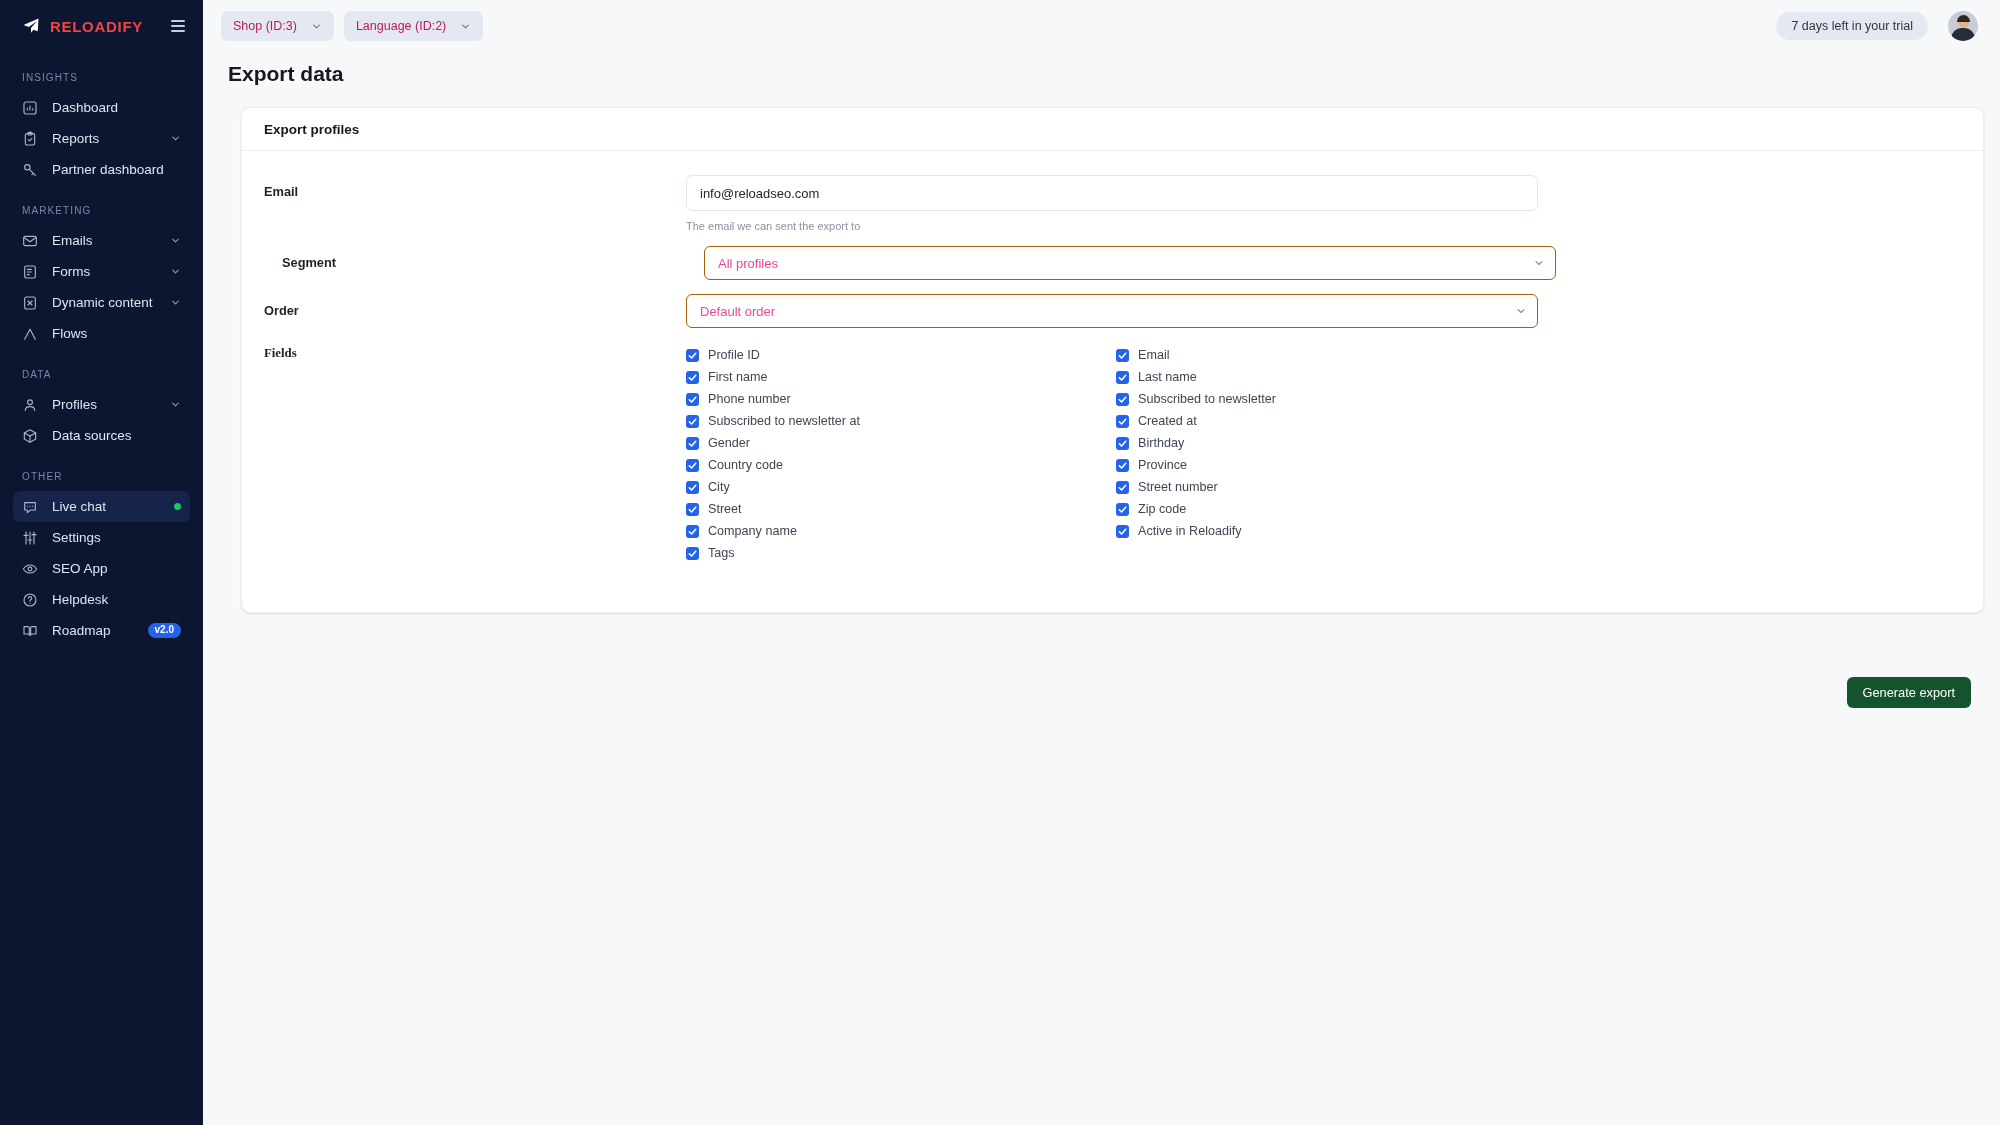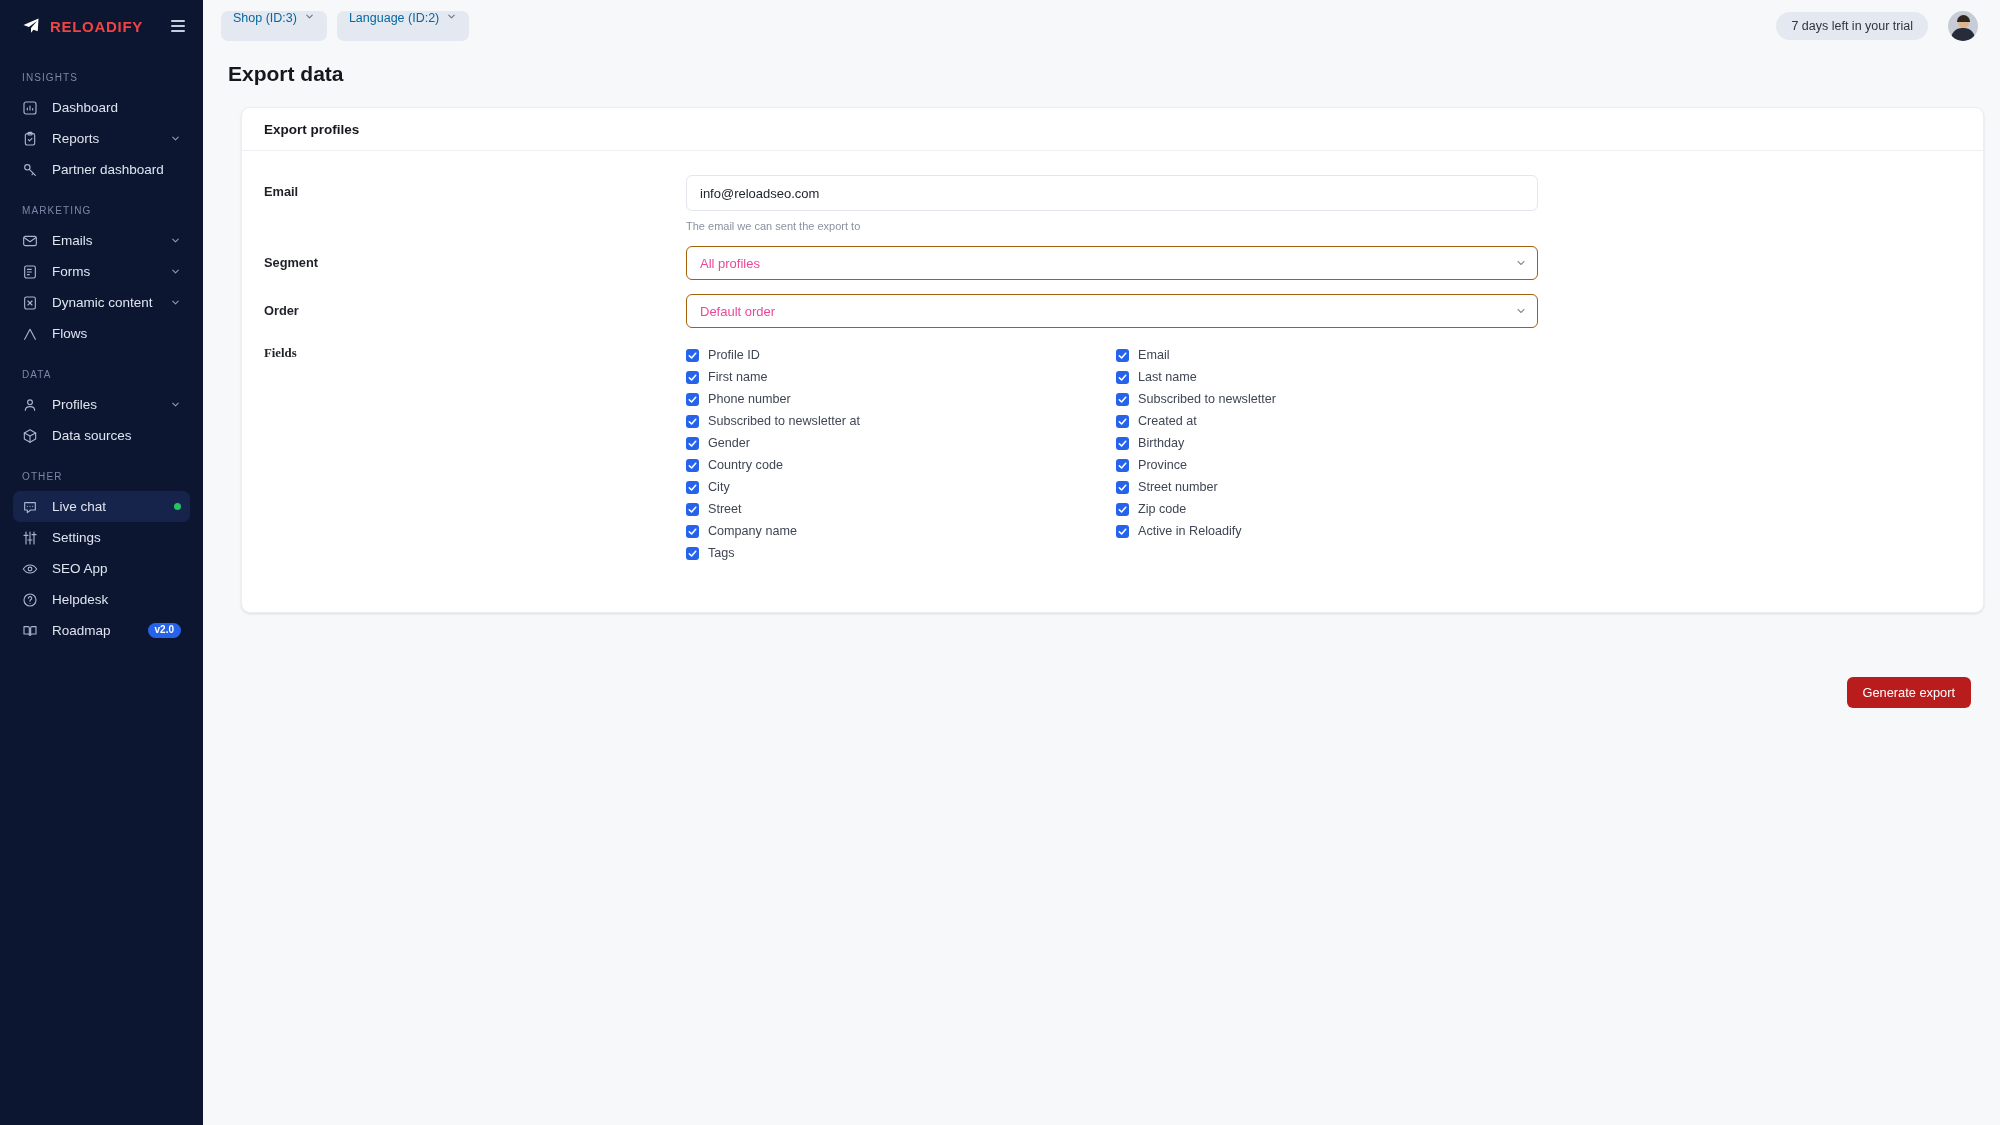--- a/index.html
+++ b/index.html
@@ -53,23 +53,23 @@
     border-radius: 9px; padding: 2px 7px 2.5px; line-height: 1;
   }
 
   
   #topbar {
     position: absolute; left: 203px; top: 0; right: 0; height: 52px;
     display: flex; align-items: center; padding: 0 22px 0 18px;
     gap: 10px;
   }
   .pill {
-    background: #e4e8f0; color: #0369a1;
+    background: #e4e8f0; color: #be185d;
     border-radius: 7px; height: 30px; padding: 0 12px;
-    display: inline-flex; align-items: flex-start; gap: 7px;
+    display: inline-flex; align-items: center; gap: 14px;
     font-size: 12.5px; cursor: pointer; border: none;
   }
   .pill .chev { color: #6b748a; }
   .spacer { flex: 1; }
   .trial-badge {
     background: #e4e8f0; color: #2e3542; border-radius: 16px;
     height: 28px; padding: 0 15px; display: inline-flex; align-items: center;
     font-size: 12.5px; cursor: pointer;
   }
   .avatar {
@@ -141,21 +141,21 @@
     width: 13px; height: 13px; flex: 0 0 13px; border-radius: 3px;
     background: #2563eb; position: relative;
   }
   .cb svg { position:absolute; left:1px; top:1px; width:11px; height:11px; display:block; }
 
   .footer-row {
     position: absolute; left: 228px; top: 677px; width: 1743px;
     display: flex; justify-content: flex-end;
   }
   .btn-primary {
-    background: #b91c1c; color: #fff; border: none; border-radius: 6px;
+    background: #14532d; color: #fff; border: none; border-radius: 6px;
     height: 31px; padding: 0 16px; font-size: 12.8px; cursor: pointer;
     font-family: "Liberation Sans", sans-serif;
   }
 </style>
 </head>
 <body>
 
 <div id="sidebar">
   <div class="brand">
     <span class="brand-mark">
@@ -378,21 +378,21 @@
   <div class="card-body">
 
     <div class="row">
       <div class="row-label">Email</div>
       <div class="row-ctl">
         <input class="text-input" type="text" value="info@reloadseo.com" style="">
         <div class="help-text">The email we can sent the export to</div>
       </div>
     </div>
 
-    <div class="row" style="margin-top:12px;">
+    <div class="row" style="margin-top:12px;margin-left:18px;">
       <div class="row-label">Segment</div>
       <div class="row-ctl">
         <div class="select-wrap">
           <div class="select-box">
             <span>All profiles</span>
           </div>
           <span class="select-chev">
             <svg viewBox="0 0 24 24" fill="none" stroke="currentColor" stroke-width="2.2" stroke-linecap="round" stroke-linejoin="round">
                 <polyline points="6 9 12 15 18 9"></polyline>
               </svg>

